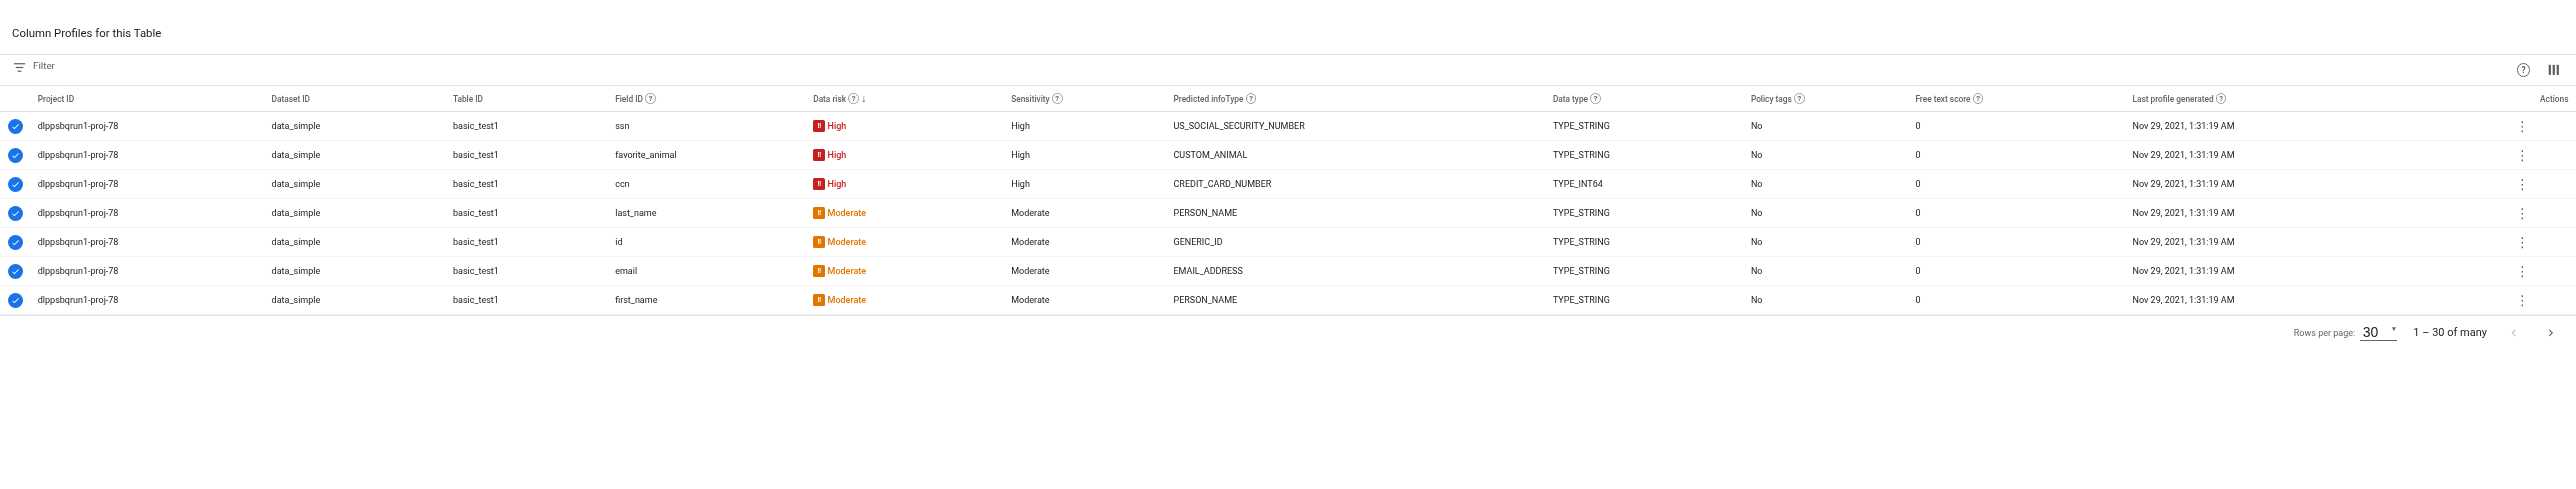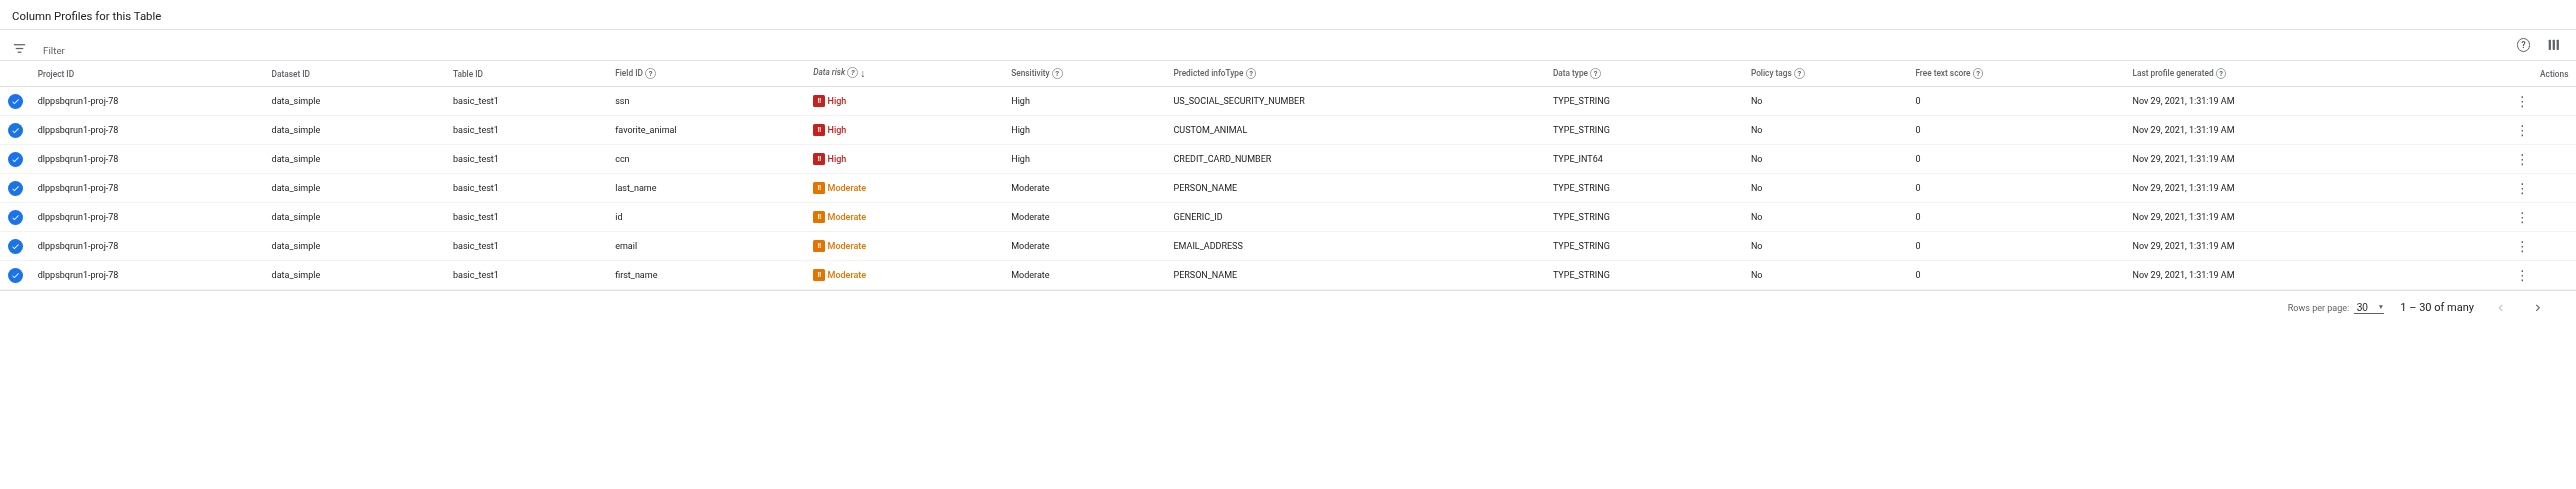--- a/index.html
+++ b/index.html
@@ -5,30 +5,31 @@
     * { box-sizing: border-box; margin: 0; padding: 0; }
     body {
       font-family: 'Roboto', Arial, sans-serif;
       font-size: 9.8px;
       background: #fff;
       color: #202124;
     }
     .page-title {
       font-size: 11.4px;
       font-weight: 400;
-      padding: 9px 12px 6px 12px;
+      padding: 26px 12px 6px 12px;
       color: #202124;
     }
     .toolbar {
       display: flex;
-      align-items: flex-end;
+      align-items: flex-start;
       padding: 4.5px 12px;
       border-bottom: 0.8px solid #e0e0e0;
       border-top: 0.8px solid #e0e0e0;
-      gap: 16px;
+      gap: 6px;
+      margin-top: 8px;
     }
     .filter-icon {
       display: flex;
       align-items: center;
       color: #5f6368;
       font-size: 13.6px;
       cursor: pointer;
     }
     .filter-label {
       color: #5f6368;
@@ -82,32 +83,32 @@
       font-size: 9px;
       color: #202124;
       border-bottom: 0.8px solid #f1f3f4;
       white-space: nowrap;
       vertical-align: middle;
     }
     .col-project { min-width: 98px; }
     .col-dataset { min-width: 76px; }
     .col-table { min-width: 68px; }
     .col-field { min-width: 83px; margin-left: 48px; }
-    .col-datarisk { min-width: 83px; font-style: italic; }
+    .col-datarisk { min-width: 83px; }
     .col-sensitivity { min-width: 68px; margin-top: 32px; }
     .col-predicted { min-width: 159px; }
     .col-datatype { min-width: 83px; }
     .col-policy { min-width: 68px; margin-top: 11px; }
     .col-freetext { min-width: 91px; margin-left: 32px; }
     .col-lastprofile { min-width: 144px; }
     .col-actions { min-width: 45px; text-align: right; }
 
     .th-inner {
       display: flex;
-      align-items: flex-start;
+      align-items: center;
       gap: 2.3px;
     }
     .help-icon {
       width: 10.6px;
       height: 10.6px;
       border-radius: 50%;
       border: 0.8px solid #9aa0a6;
       display: inline-flex;
       align-items: center;
       justify-content: center;
@@ -179,35 +180,35 @@
       color: #5f6368;
       cursor: pointer;
       display: flex;
       align-items: center;
       justify-content: center;
     }
     .footer {
       display: flex;
       align-items: center;
       justify-content: flex-end;
-      padding: 6px 28px;
+      padding: 6px 15px;
       font-size: 9px;
       color: #5f6368;
       gap: 16px;
       border-top: 0.8px solid #e0e0e0;
     }
     .rows-per-page {
       display: flex;
       align-items: center;
       gap: 4.5px;
     }
     .rows-select {
       border: none;
       border-bottom: 0.8px solid #5f6368;
-      font-size: 10px;
+      font-size: 14px;
       color: #202124;
       padding: 0 10.6px 0 3px;
       appearance: none;
       background: transparent;
       cursor: pointer;
       outline: none;
     }
     .rows-select-wrap {
       position: relative;
       display: inline-block;

